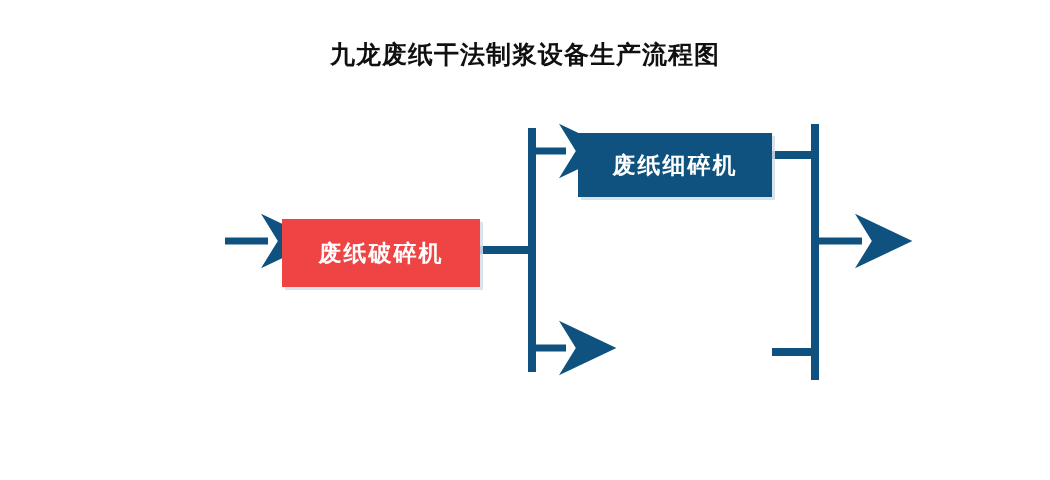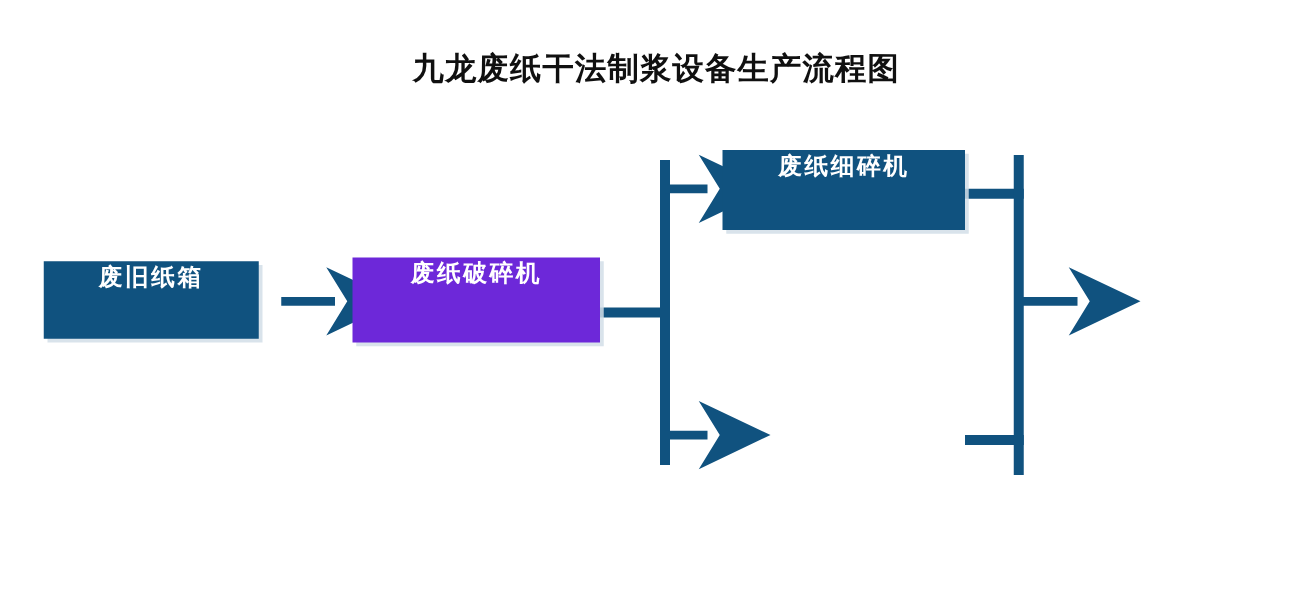--- a/index.html
+++ b/index.html
@@ -33,30 +33,32 @@
     letter-spacing: 1px;
     color: #101010;
     white-space: nowrap;
   }
 
   
   .node {
     position: absolute;
     box-sizing: border-box;
     display: flex;
+    align-items: center;
     justify-content: center;
     color: #ffffff;
-    font-size: 19px;
+    font-size: 23px;
     font-weight: 700;
     letter-spacing: 2px;
     box-shadow: 3px 3px 0 rgba(210, 222, 232, 0.85);
     user-select: none;
+    margin-top: 13px;
   }
   .node.blue { background: #10527F; }
-  .node.red  { background: #6d28d9; }
+  .node.red  { background: #ef4444; }
 
   #node-waste-carton   { left: 35px;  top: 209px; width: 172px; height: 62px; }
   #node-paper-crusher  { left: 282px; top: 206px; width: 198px; height: 68px; }
   #node-fine-crusher   { left: 578px; top: 120px; width: 194px; height: 64px; }
   #node-dust-collector { left: 578px; top: 317px; width: 194px; height: 64px; }
   #node-paper-fiber    { left: 875px; top: 209px; width: 145px; height: 62px; }
 
   
   #connectors {
     position: absolute;
@@ -108,23 +110,20 @@
 
     <g>
       <line x1="815" y1="124" x2="815" y2="380" stroke="#10527F" stroke-width="8"></line>
     </g>
 
     <g>
       <line x1="818" y1="241" x2="862" y2="241" stroke="#10527F" stroke-width="7" marker-end="url(#ah)"></line>
     </g>
   </svg>
 
-  <div class="node blue" id="node-waste-carton">
-    <span>废旧纸箱</span>
-  </div>
 
   <div class="node red" id="node-paper-crusher">
     <span>废纸破碎机</span>
   </div>
 
   <div class="node blue" id="node-fine-crusher">
     <span>废纸细碎机</span>
   </div>
 
 

